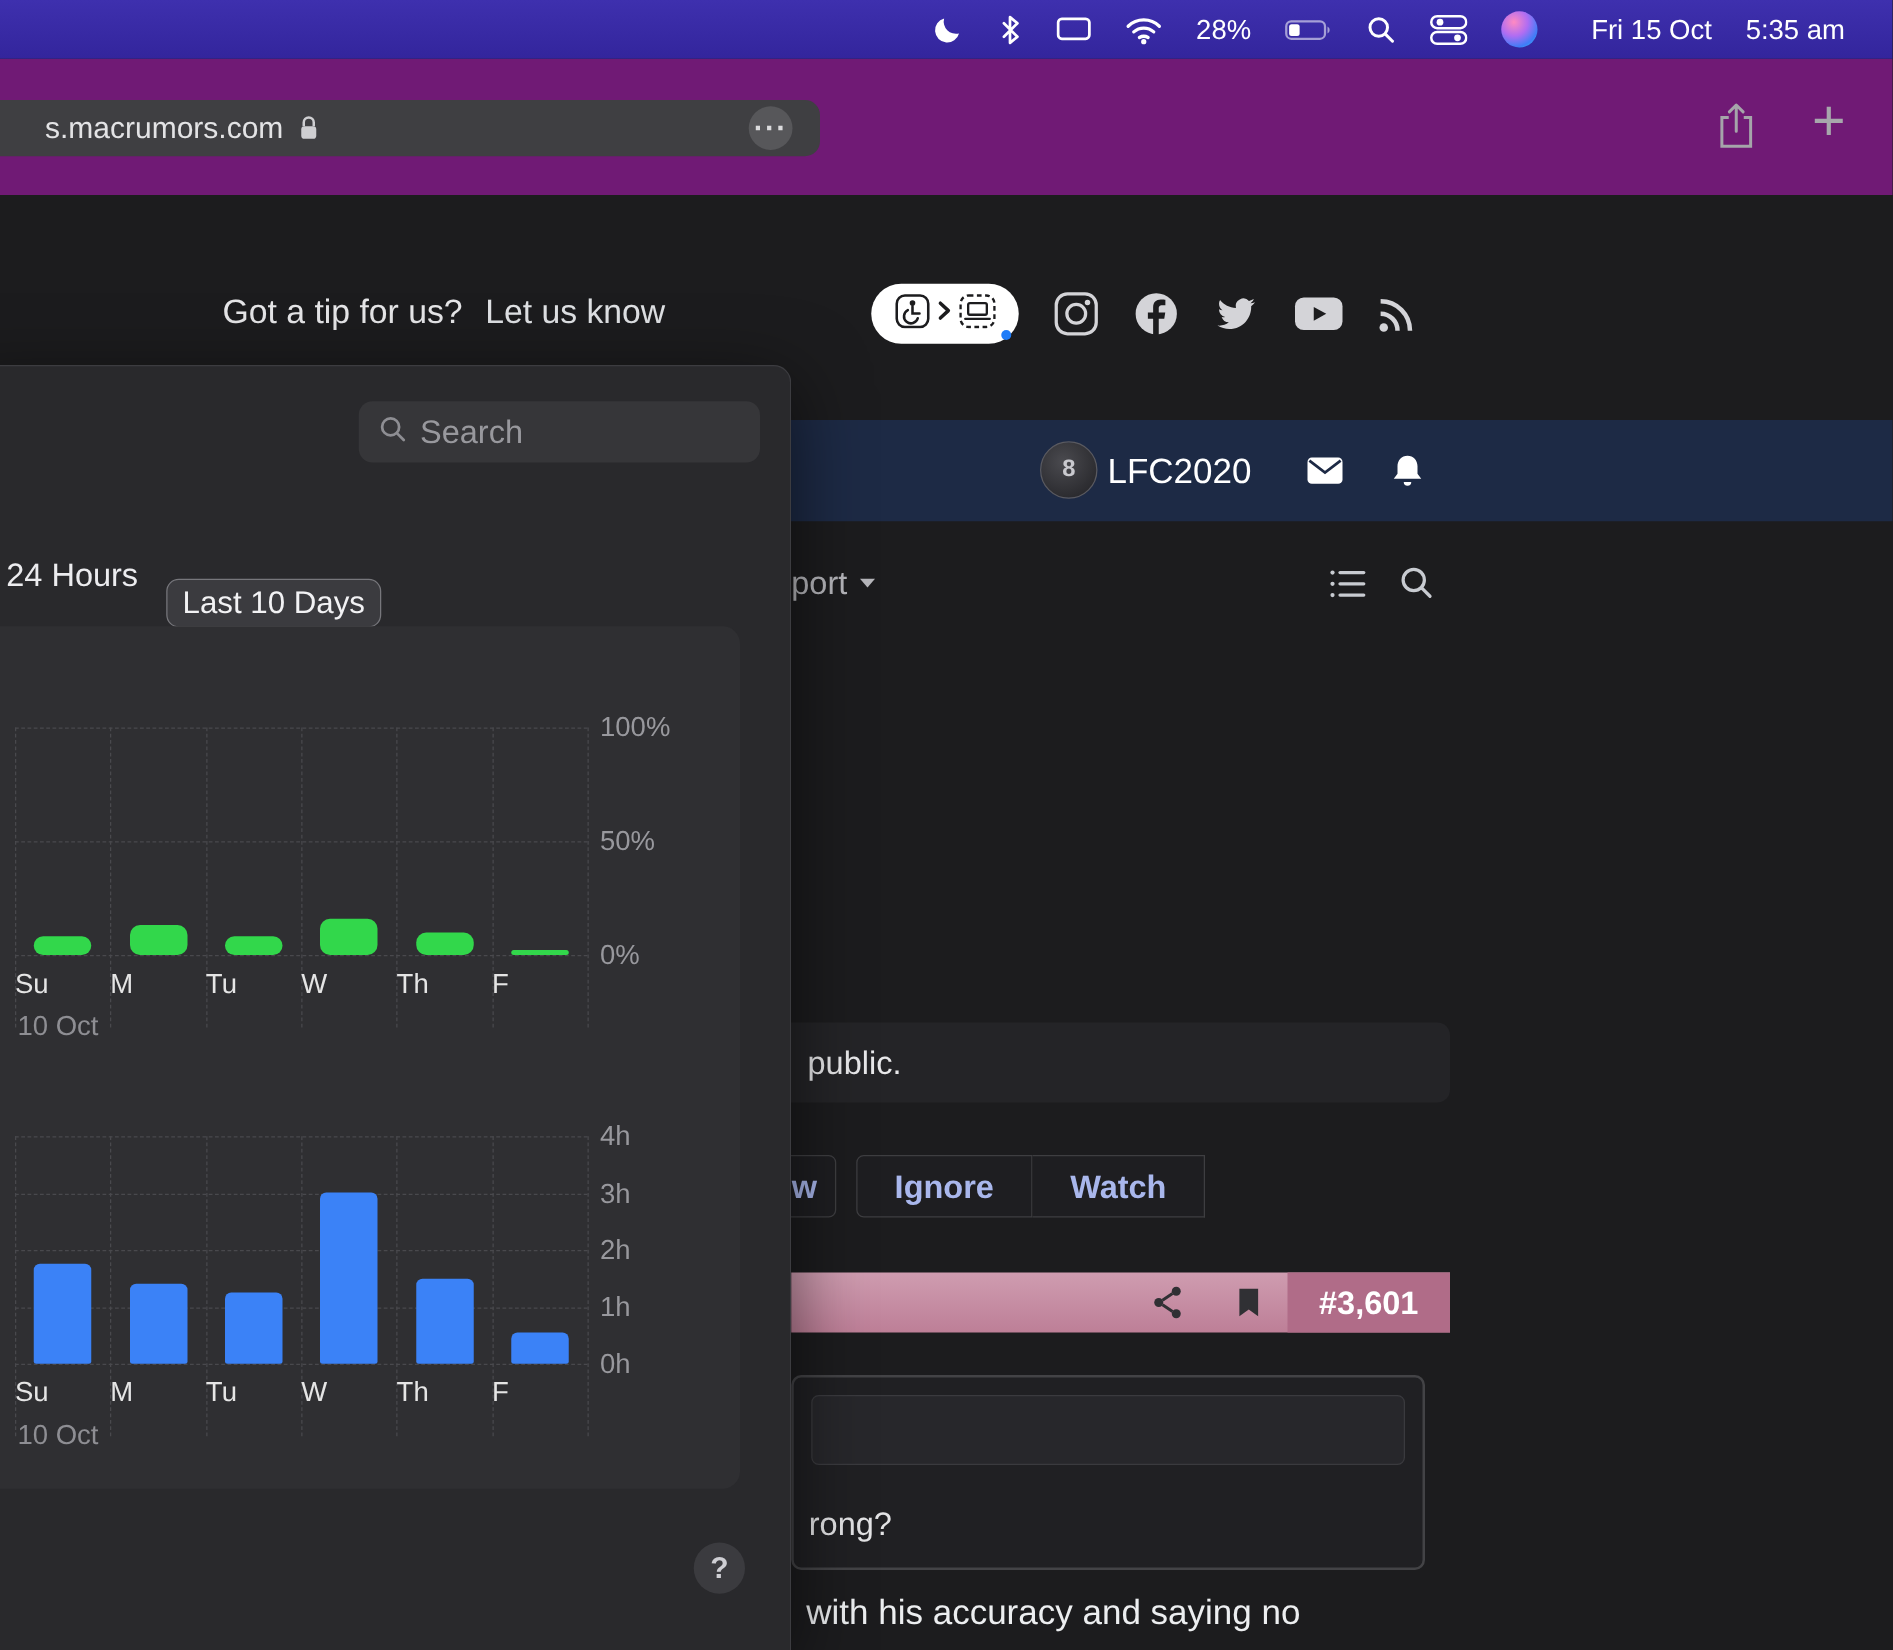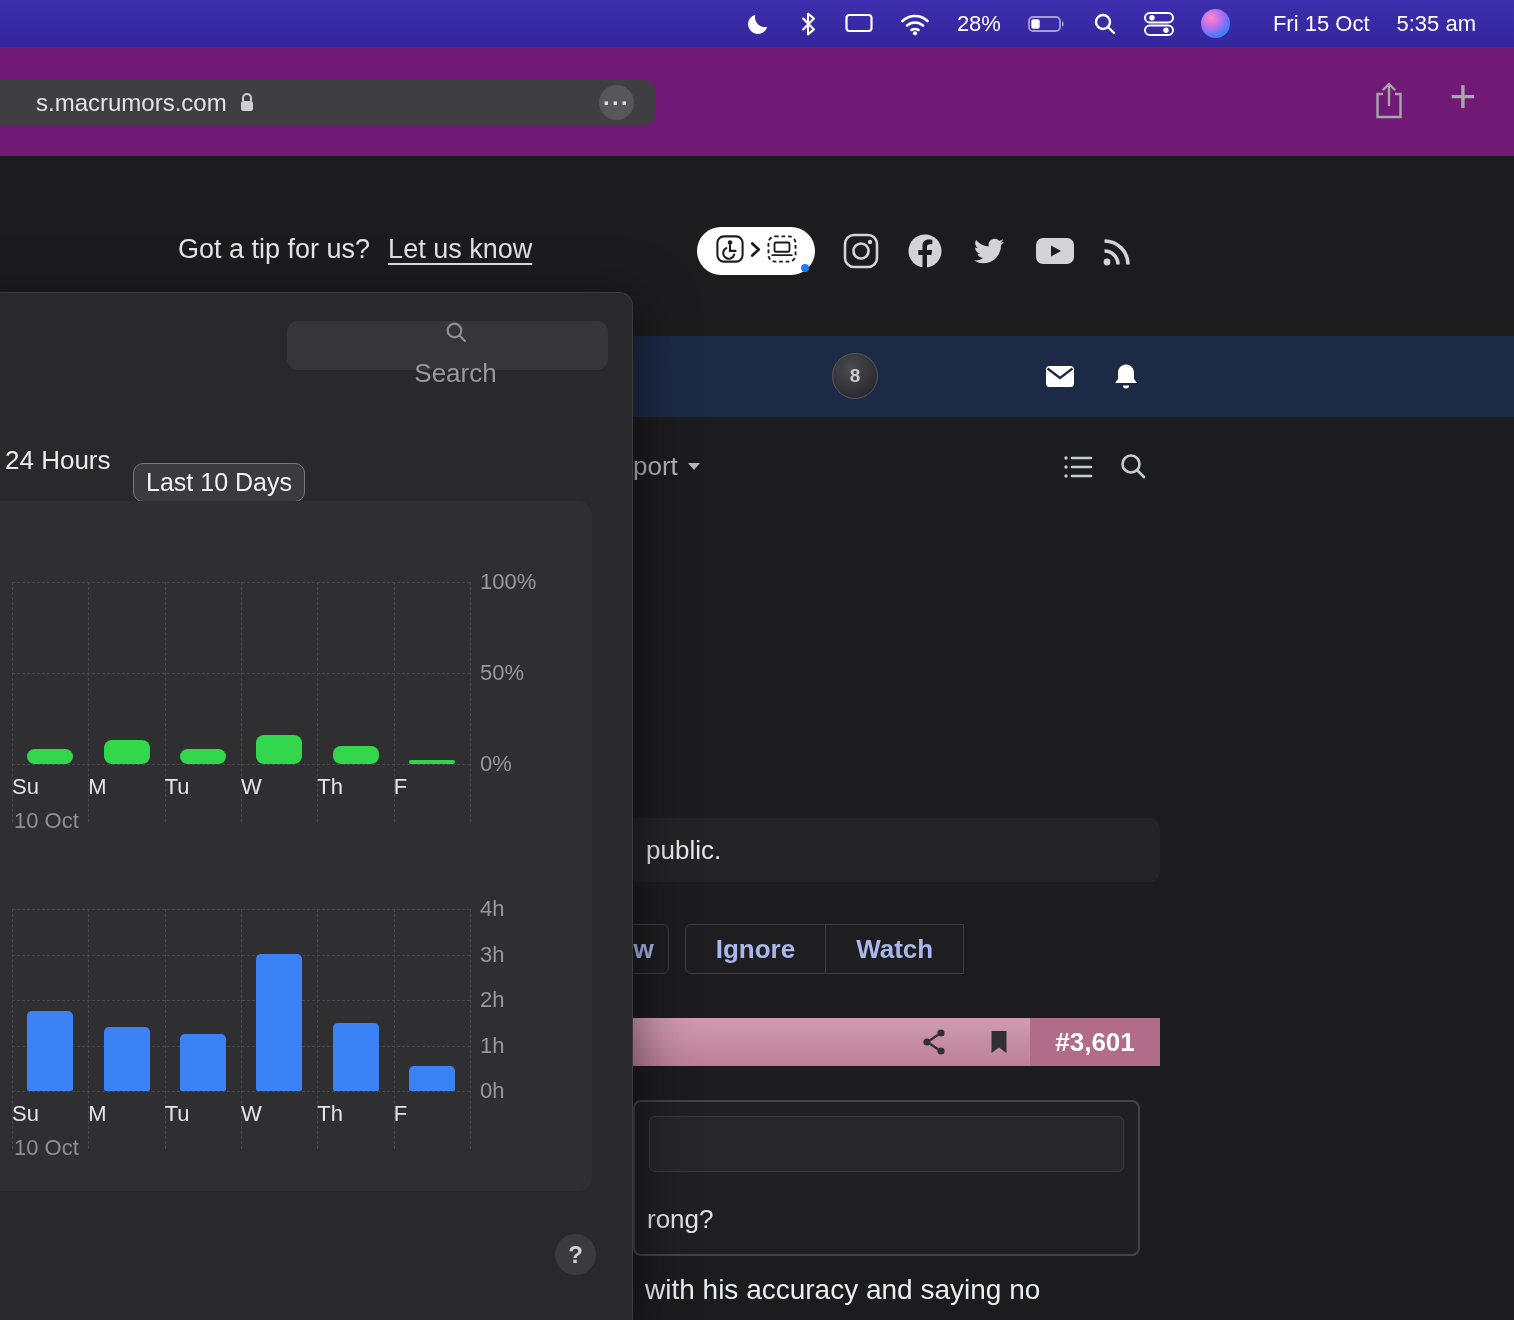--- a/index.html
+++ b/index.html
@@ -27,21 +27,21 @@
   .ellipsis-btn{position:absolute;right:22px;top:5px;width:35px;height:35px;border-radius:50%;
     background:#57575a;display:flex;align-items:center;justify-content:center;
     font-size:24px;font-weight:bold;letter-spacing:1px;color:#dcdcde;line-height:0;}
   .share-btn{position:absolute;left:1374px;top:33px;}
   .newtab-btn{position:absolute;left:1441px;top:23px;width:44px;height:52px;
     font-size:46px;font-weight:300;color:#a7a7ac;display:flex;align-items:center;justify-content:center;}
 
   
   .tip-row{position:absolute;left:178px;top:234px;display:flex;gap:18px;z-index:12;
     font-size:27px;color:#e6e6e8;}
-  .tip-link{text-decoration:underline;text-underline-offset:5px;color:#dfe1e4;cursor:pointer;}
+  .tip-link{text-underline-offset:5px;color:#dfe1e4;cursor:pointer;}
   .acc-badge{position:absolute;left:697px;top:227px;width:118px;height:48px;background:#fff;
     border-radius:24px;display:flex;align-items:center;justify-content:center;gap:6px;z-index:12;}
   .acc-dot{position:absolute;right:6px;bottom:3px;width:8px;height:8px;border-radius:50%;background:#1f7cf8;}
   .soc{position:absolute;z-index:12;display:flex;}
   .soc.ig{left:843px;top:233px;} .soc.fb{left:907px;top:233px;}
   .soc.tw{left:971px;top:236px;} .soc.yt{left:1035px;top:236px;} .soc.rss{left:1102px;top:237px;}
 
   
   .forum-header{position:absolute;left:620px;top:336px;width:894px;height:81px;background:#1d2a45;z-index:5;}
   .avatar{position:absolute;left:212px;top:17px;width:46px;height:46px;border-radius:50%;
@@ -85,21 +85,21 @@
   .quote-inner{position:absolute;left:14px;top:14px;right:14px;height:56px;background:#27272b;
     border:1px solid #3a3a3e;border-radius:6px;}
   .quote-text{position:absolute;left:12px;top:102px;font-size:26px;color:#e3e3e5;}
   .body-text{position:absolute;left:645px;top:1274px;font-size:28px;color:#eceef0;z-index:5;}
 
   
   .panel{position:absolute;left:-40px;top:292px;width:673px;height:1028px;background:#29292c;
     border-top-right-radius:14px;border-right:1px solid #3c3c40;border-top:1px solid #3c3c40;
     box-shadow:0 14px 60px rgba(0,0,0,.55);z-index:50;}
   .search-field{position:absolute;left:327px;top:28px;width:321px;height:49px;background:#363639;
-    border-radius:11px;display:flex;align-items:center;padding-left:16px;gap:11px;flex-direction:column;}
+    border-radius:11px;display:flex;align-items:center;padding-left:16px;gap:11px;}
   .search-ph{font-size:26px;color:#98989d;}
   .tab-plain{position:absolute;left:45px;top:152px;font-size:26px;color:#ececef;}
   .tab-selected{position:absolute;left:173px;top:146px;width:172px;height:39px;background:#3b3b3f;
     border:1.5px solid #77777c;border-radius:10px;display:flex;align-items:center;justify-content:center;
     font-size:25px;color:#f2f2f4;margin-top:24px;}
   .chart-card{position:absolute;left:0;top:208px;width:632px;height:690px;background:#2f2f32;border-radius:14px;}
 
   .plot{position:absolute;left:52px;width:458px;height:182px;}
   .plot.p1{top:81px;} .plot.p2{top:408px;}
   .vline{position:absolute;top:0;height:240px;border-left:1px dashed #49494d;}
@@ -244,20 +244,21 @@
 <span class="soc rss">
   <svg width="30" height="30" viewBox="0 0 30 30">
     <circle cx="5" cy="25" r="3.4" fill="#d4d4d8"></circle>
     <path d="M2.5 14A13.5 13.5 0 0 1 16 27.5" fill="none" stroke="#d4d4d8" stroke-width="3.6"></path>
     <path d="M2.5 4A23.5 23.5 0 0 1 26 27.5" fill="none" stroke="#d4d4d8" stroke-width="3.6"></path>
   </svg>
 </span>
 
 <div class="forum-header">
   <span class="avatar">8</span>
+  <span class="username">LFC2020</span>
   <span class="mail-wrap">
     <svg width="30" height="23" viewBox="0 0 30 23">
       <rect x="1" y="1" width="28" height="21" rx="3.5" fill="#fff"></rect>
       <path d="M2.5 3.5 15 13 27.5 3.5" fill="none" stroke="#1d2a45" stroke-width="2.2"></path>
     </svg>
   </span>
   <span class="bell-wrap">
     <svg width="28" height="30" viewBox="0 0 28 30">
       <path d="M14 2.5c-4.7 0-8 3.6-8 8.5v6l-3 4h22l-3-4v-6c0-4.9-3.3-8.5-8-8.5z" fill="#fff"></path>
       <path d="M11 23.5a3 3 0 0 0 6 0z" fill="#fff"></path>

